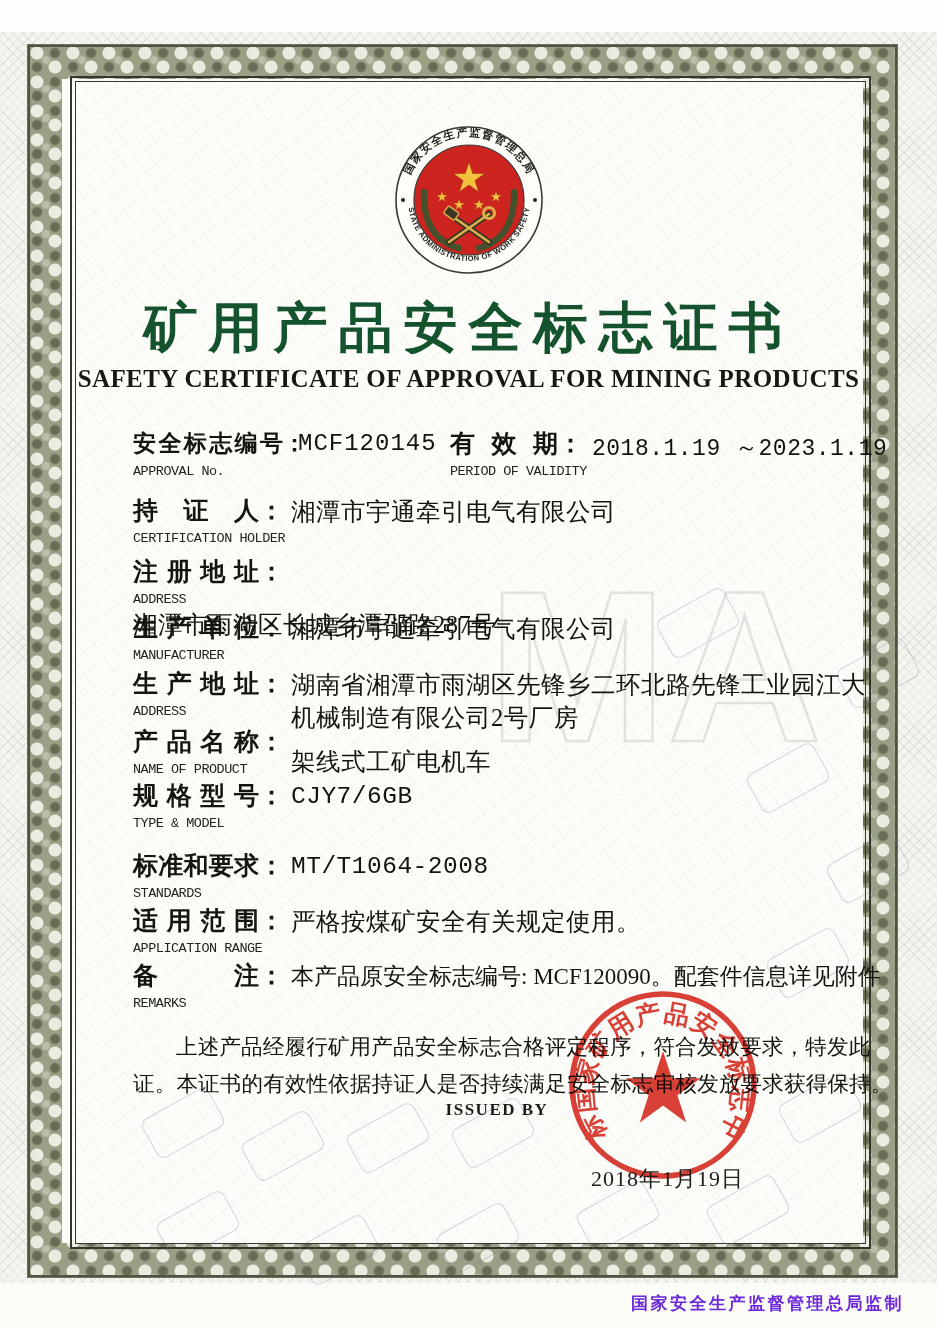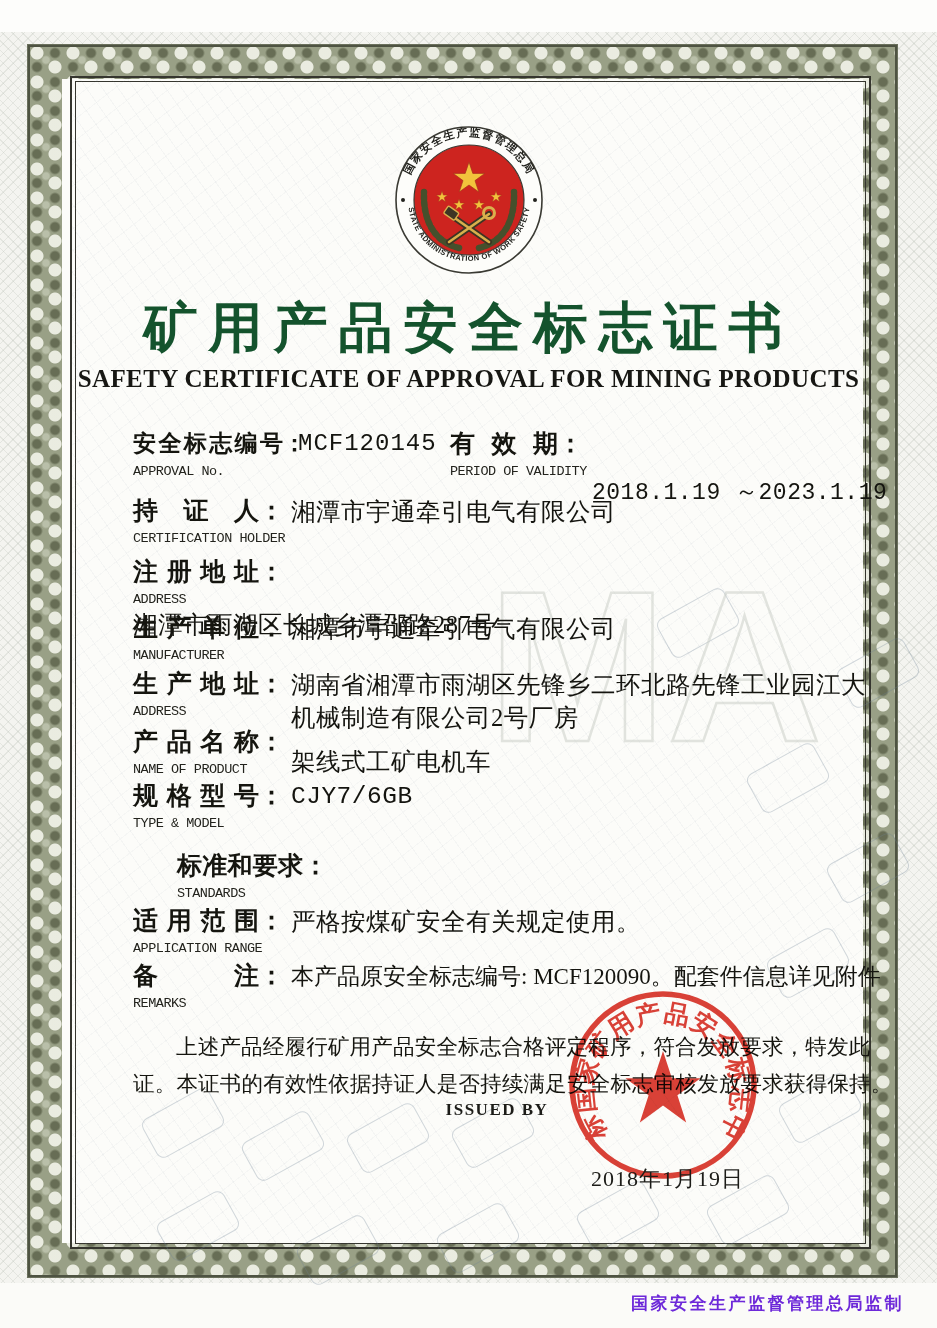--- a/index.html
+++ b/index.html
@@ -90,32 +90,32 @@
   }
   .mono{font-family:"Liberation Mono","DejaVu Sans Mono",monospace;}
 
   .approval-row{position:absolute;left:0;top:352px;width:100%;height:60px;padding-left:19px;}
   .ap-g1{position:absolute;left:63px;top:0;}
   .ap-g1 .zh-label{width:150px;font-size:23px;}
   .ap-g1 .colon{font-size:23px;}
   .ap-v1{position:absolute;left:228px;top:2px;font-size:24px;letter-spacing:1px;color:#14140f;}
   .ap-g2{position:absolute;left:380px;top:0;}
   .ap-g2 .zh-label{width:108px;}
-  .ap-v2{position:absolute;left:522px;top:4px;font-size:23px;letter-spacing:.5px;color:#14140f;white-space:nowrap;margin-top:44px;}
+  .ap-v2{position:absolute;left:522px;top:4px;font-size:23px;letter-spacing:.5px;color:#14140f;white-space:nowrap;}
 
   .field-row{position:absolute;left:63px;width:740px;display:flex;align-items:flex-start;}
   .label-wrap{width:158px;flex:none;}
   .label-wrap .zh-label{width:126px;}
   .fv{
     flex:1;font-size:24.5px;line-height:33px;letter-spacing:.5px;color:#14140f;
     font-weight:500;
   }
   .fv-tight{font-size:23px;letter-spacing:0;white-space:nowrap;}
   .r1{top:419px;} .r2{top:480px;flex-direction:column;} .r3{top:536px;} .r4{top:592px;}
-  .r5{top:650px;align-items:flex-end;} .r6{top:704px;} .r7{top:774px;margin-left:44px;} .r8{top:829px;} .r9{top:884px;}
+  .r5{top:650px;align-items:flex-end;} .r6{top:704px;} .r7{top:774px;} .r8{top:829px;} .r9{top:884px;}
 
   
   .statement{
     position:absolute;left:63px;top:953px;width:766px;
     font-size:21.5px;line-height:37px;letter-spacing:.2px;color:#15150f;
     text-indent:2em;font-weight:500;font-family:Liberation Serif, serif;
   }
 
   
   .issuer{position:absolute;left:327px;top:1021px;width:200px;text-align:center;}
@@ -270,20 +270,21 @@
       <div class="en-label">TYPE &amp; MODEL</div>
     </div>
     <div class="fv mono">CJY7/6GB</div>
   </div>
 
   <div class="field-row r7">
     <div class="label-wrap">
       <span class="zh-label">标准和要求</span><span class="colon">：</span>
       <div class="en-label">STANDARDS</div>
     </div>
+    <div class="fv mono">MT/T1064-2008</div>
   </div>
 
   <div class="field-row r8">
     <div class="label-wrap">
       <span class="zh-label">适 用 范 围</span><span class="colon">：</span>
       <div class="en-label">APPLICATION RANGE</div>
     </div>
     <div class="fv">严格按煤矿安全有关规定使用。</div>
   </div>
 

